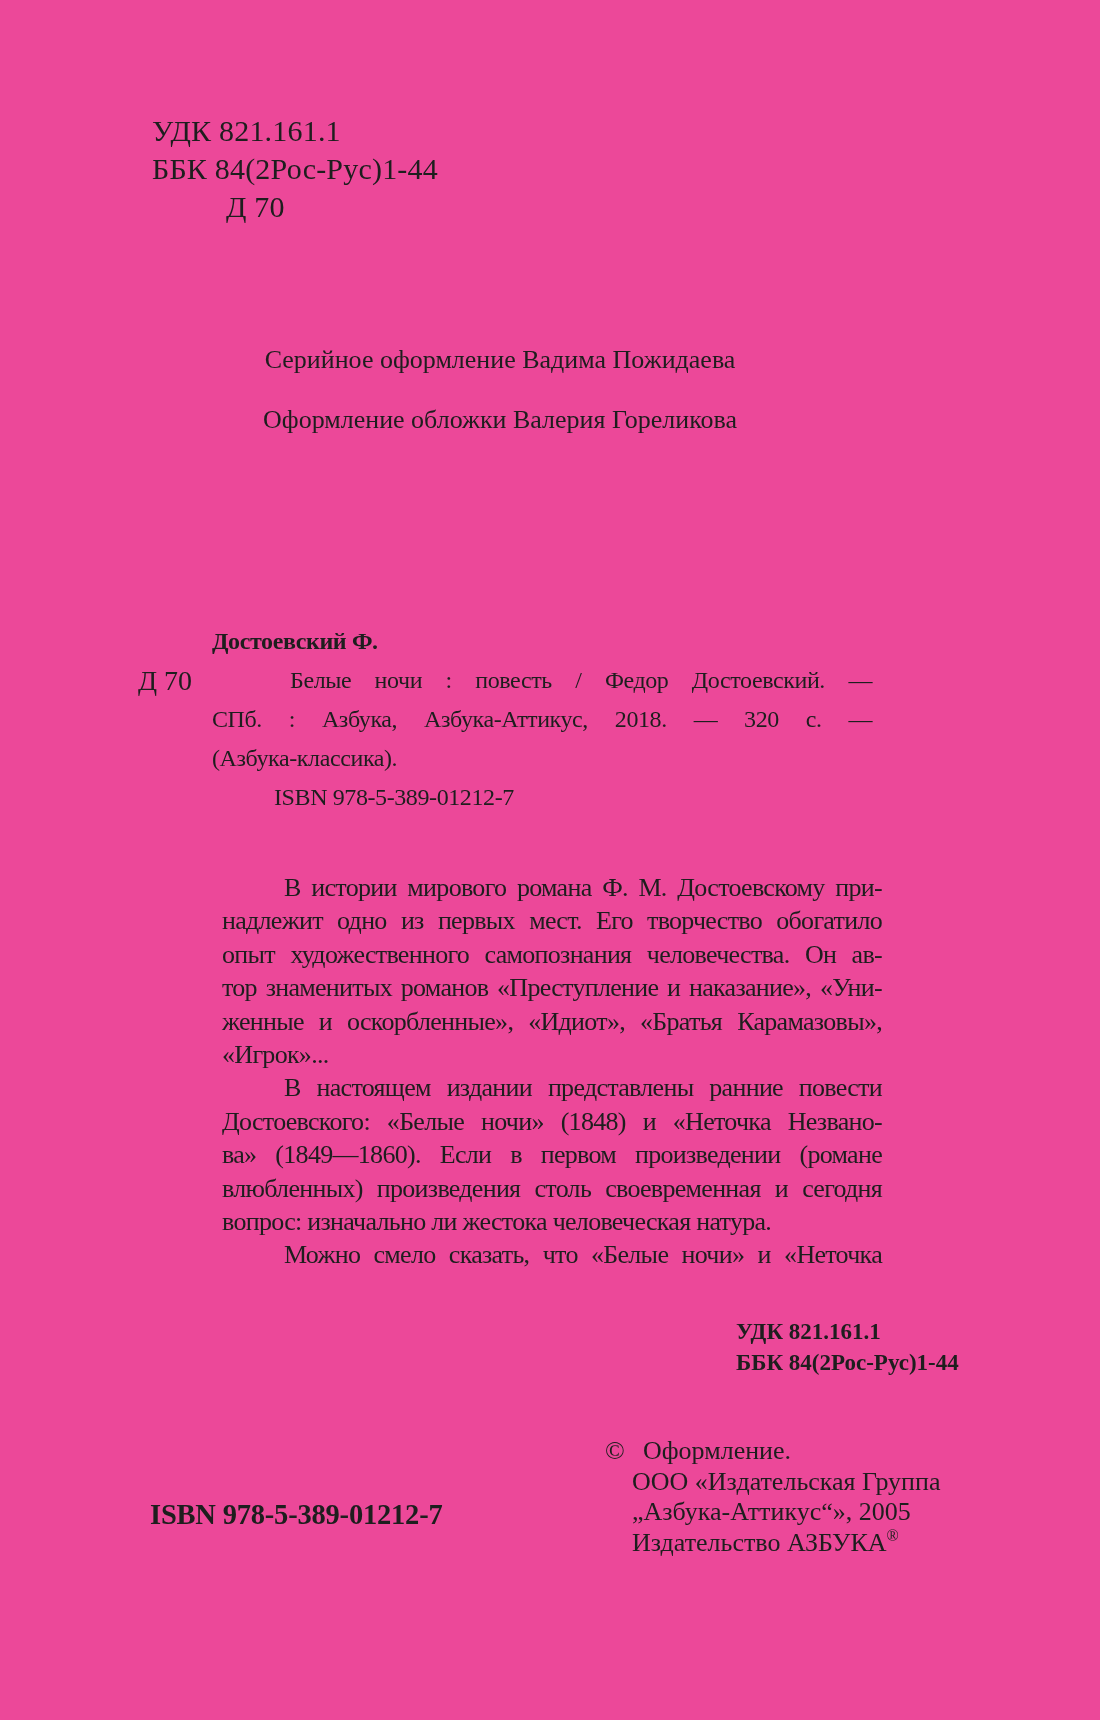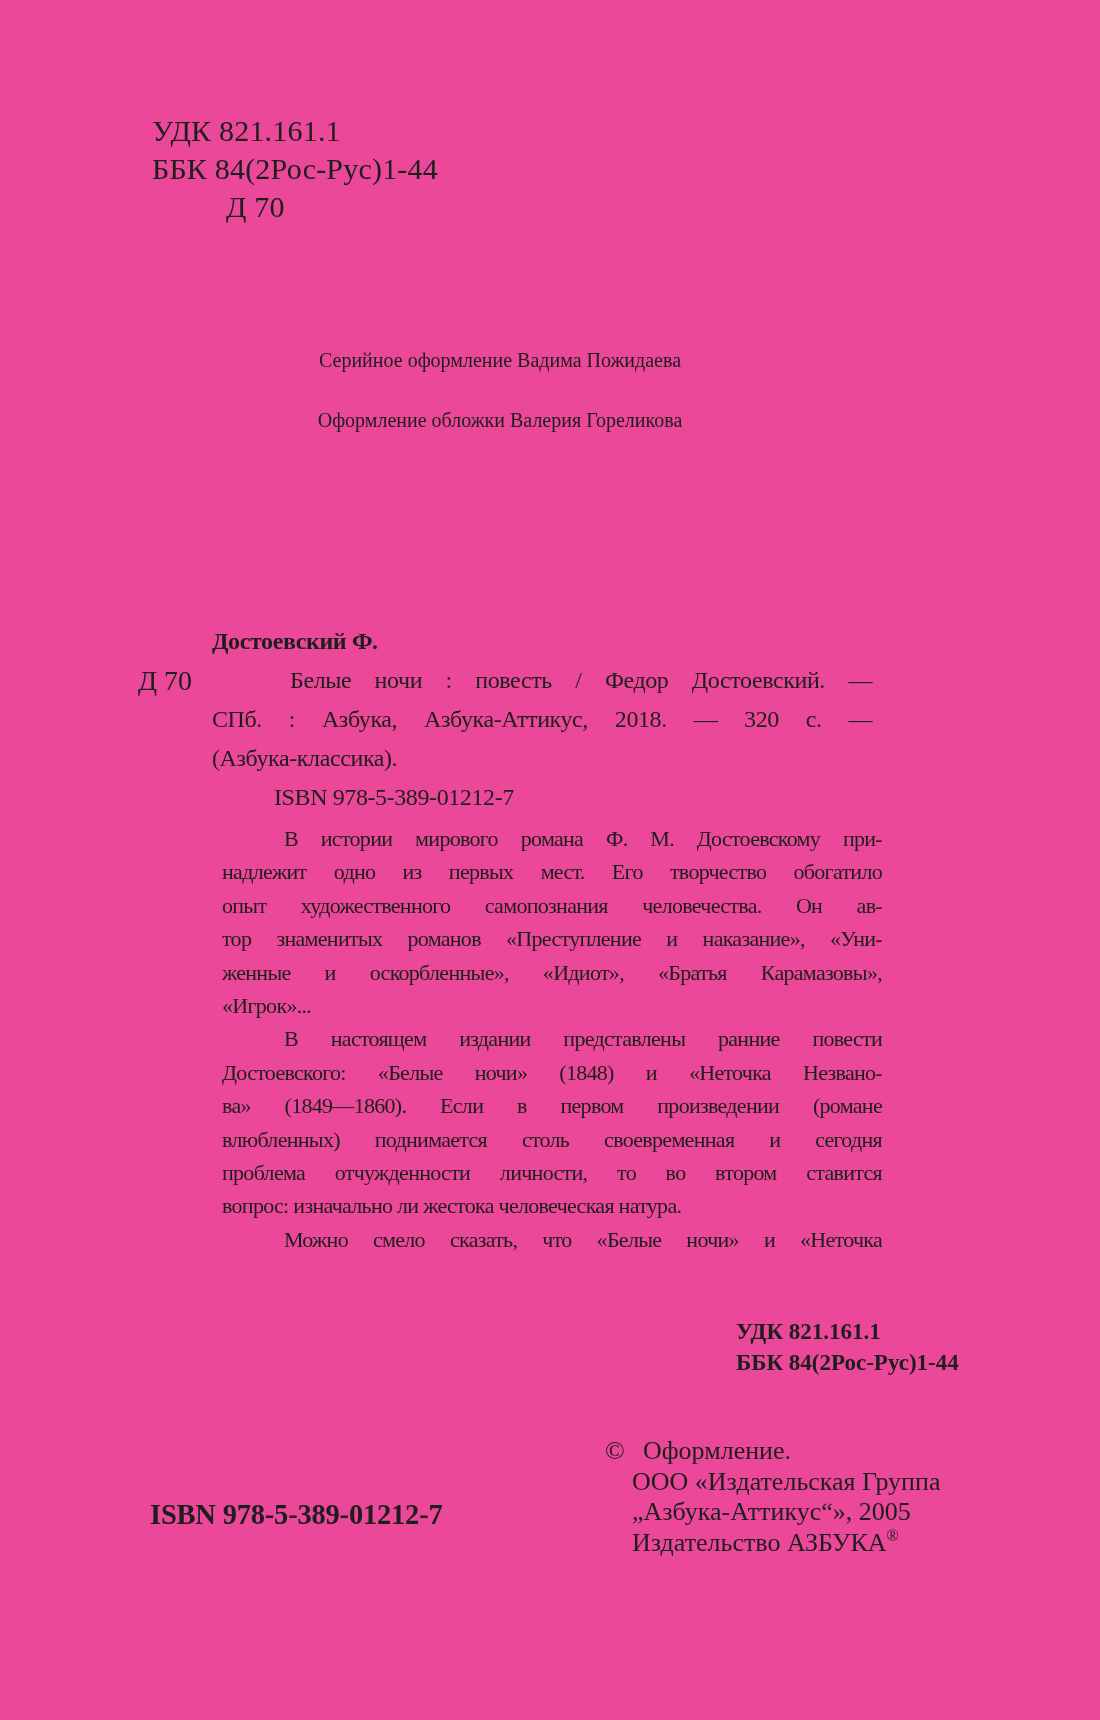--- a/index.html
+++ b/index.html
@@ -20,21 +20,21 @@
     font-size: 30px; line-height: 38px;
     letter-spacing: 0.2px;
   }
   .top-codes .code-indent { padding-left: 74px; }
 
   
   .credit {
     position: absolute;
     left: 0; width: 1000px;
     text-align: center;
-    font-size: 20px; line-height: 34px;
+    font-size: 26px; line-height: 34px;
   }
   .credit-1 { top: 343px; }
   .credit-2 { top: 403px; }
 
   
   .catalog-head {
     position: absolute;
     left: 212px; top: 622px; width: 660px;
     font-size: 24px; line-height: 39px;
     letter-spacing: -0.4px;
@@ -47,22 +47,22 @@
 
   .margin-code {
     position: absolute;
     left: 138px; top: 661px;
     font-size: 28px; line-height: 39px;
   }
 
   
   .annotation {
     position: absolute;
-    left: 222px; top: 822px; width: 660px;
-    font-size: 22px; line-height: 33.4px;
+    left: 222px; top: 871px; width: 660px;
+    font-size: 26px; line-height: 33.4px;
     letter-spacing: -0.7px;
   }
   .apara .tline.first { text-indent: 62px; }
 
   
   .class-codes {
     position: absolute;
     left: 736px; top: 1316px;
     font-weight: bold;
     font-size: 23px; line-height: 31px;
@@ -118,22 +118,21 @@
         <div class="tline">надлежит одно из первых мест. Его творчество обогатило</div>
         <div class="tline">опыт художественного самопознания человечества. Он ав-</div>
         <div class="tline">тор знаменитых романов «Преступление и наказание», «Уни-</div>
         <div class="tline">женные и оскорбленные», «Идиот», «Братья Карамазовы»,</div>
         <div class="tline end">«Игрок»...</div>
       </div>
       <div class="apara">
         <div class="tline first">В настоящем издании представлены ранние повести</div>
         <div class="tline">Достоевского: «Белые ночи» (1848) и «Неточка Незвано-</div>
         <div class="tline">ва» (1849—1860). Если в первом произведении (романе</div>
-        <div class="tline">влюбленных) поднимается столь своевременная и сегодня</div>
-        <div class="tline">проблема отчужденности личности, то во втором ставится</div>
+        <div class="tline">влюбленных) произведения столь своевременная и сегодня</div>
         <div class="tline end">вопрос: изначально ли жестока человеческая натура.</div>
       </div>
       <div class="apara">
         <div class="tline first">Можно смело сказать, что «Белые ночи» и «Неточка</div>
       </div>
     </div>
 
   <div class="class-codes">
     <div>УДК 821.161.1</div>
     <div>ББК 84(2Рос-Рус)1-44</div>

